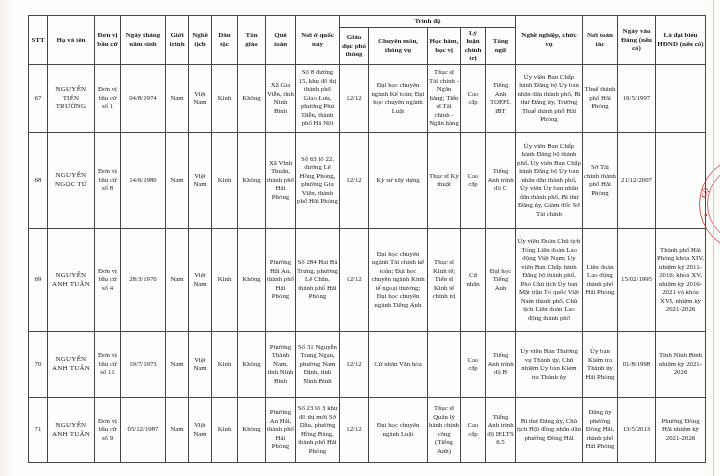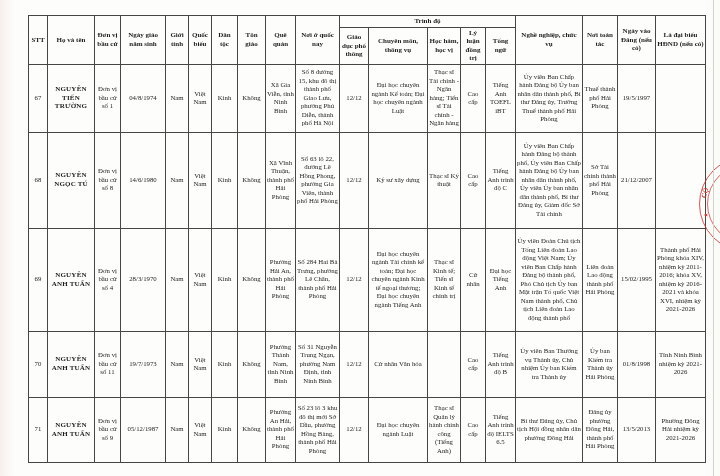--- a/index.html
+++ b/index.html
@@ -33,21 +33,21 @@
     word-wrap: break-word; overflow: hidden;
   }
   th { font-weight: bold; font-size: 7px; line-height: 1.2; text-align: center; }
   tr.h-group { height: 12px; }
   tr.h-sub { height: 35px; }
   tr.row-0 { height: 68px; }
   tr.row-1 { height: 96px; }
   tr.row-2 { height: 103px; }
   tr.row-3 { height: 66px; }
   tr.row-4 { height: 65px; }
-  td.name-cell { font-size: 7px; letter-spacing: 0.2px; font-weight: bold; }
+  td.name-cell { font-size: 7px; letter-spacing: 0.2px; }
   
   .stamp { position: absolute; pointer-events: none; }
   .stamp .ring-outer {
     position: absolute; left: 699px; top: 156px; width: 94px; height: 94px;
     border: 1.6px solid rgba(196, 59, 59, 0.85); border-radius: 50%;
   }
   .stamp .ring-inner {
     position: absolute; left: 707px; top: 164px; width: 78px; height: 78px;
     border: 1.2px solid rgba(196, 59, 59, 0.75); border-radius: 50%;
   }
@@ -88,38 +88,38 @@
       <col style="width:67px">
         <col style="width:35px">
         <col style="width:38px">
       <col style="width:50px">
     </colgroup>
     <thead>
       <tr class="h-group">
         <th rowspan="2">STT</th>
         <th rowspan="2">Họ và tên</th>
         <th rowspan="2">Đơn vị bầu cử</th>
-        <th rowspan="2">Ngày giáo năm sinh</th>
-        <th rowspan="2">Giới tính</th>
-        <th rowspan="2">Quốc biểu</th>
+        <th rowspan="2">Ngày tháng năm sinh</th>
+        <th rowspan="2">Giới trình</th>
+        <th rowspan="2">Nghề tịch</th>
         <th rowspan="2">Dân tộc</th>
         <th rowspan="2">Tôn giáo</th>
-        <th rowspan="2">Quê quán</th>
+        <th rowspan="2">Quê toán</th>
         <th rowspan="2">Nơi ở quốc nay</th>
         <th colspan="5">Trình độ</th>
         <th rowspan="2">Nghề nghiệp, chức vụ</th>
         <th rowspan="2">Nơi toán tác</th>
         <th rowspan="2">Ngày vào Đảng (nếu có)</th>
         <th rowspan="2">Là đại biểu HĐND (nếu có)</th>
       </tr>
       <tr class="h-sub">
         <th>Giáo dục phổ thông</th>
         <th>Chuyên môn, thông vụ</th>
         <th>Học hàm, học vị</th>
-        <th>Lý luận đồng trị</th>
+        <th>Lý luận chính trị</th>
         <th>Tổng ngữ</th>
       </tr>
     </thead>
     <tbody>
         <tr class="row-0">
           <td>67</td>
           <td class="name-cell">NGUYỄN TIẾN TRƯỜNG</td>
           <td>Đơn vị bầu cử số 1</td>
           <td>04/8/1974</td>
           <td>Nam</td>

